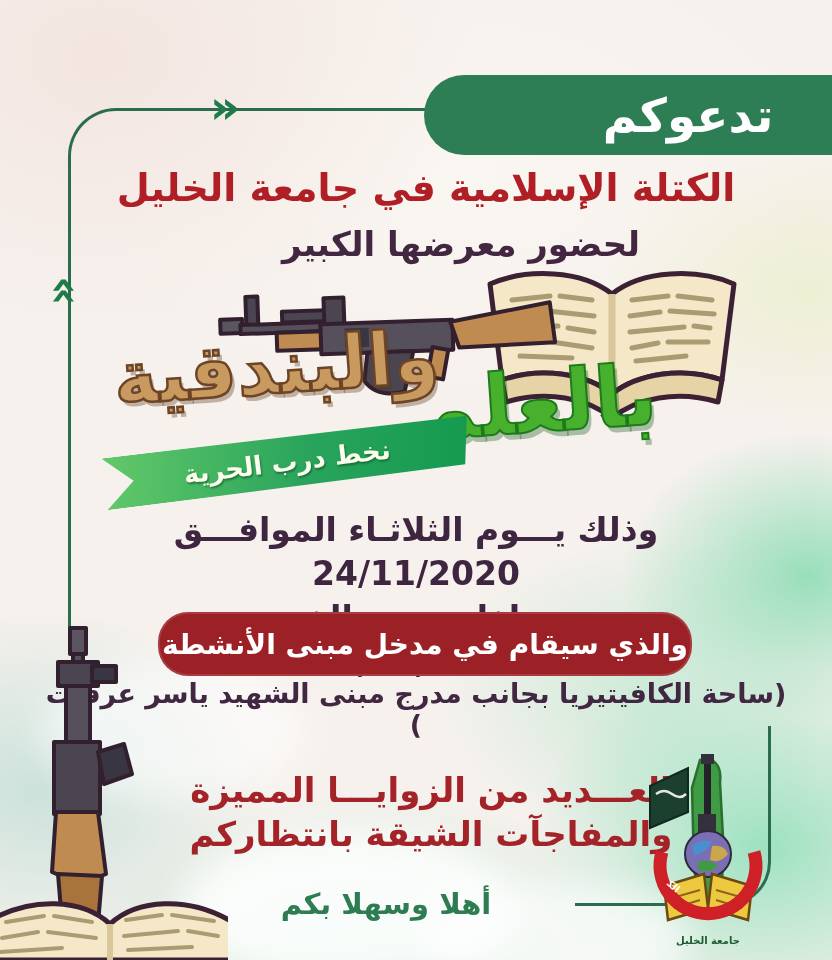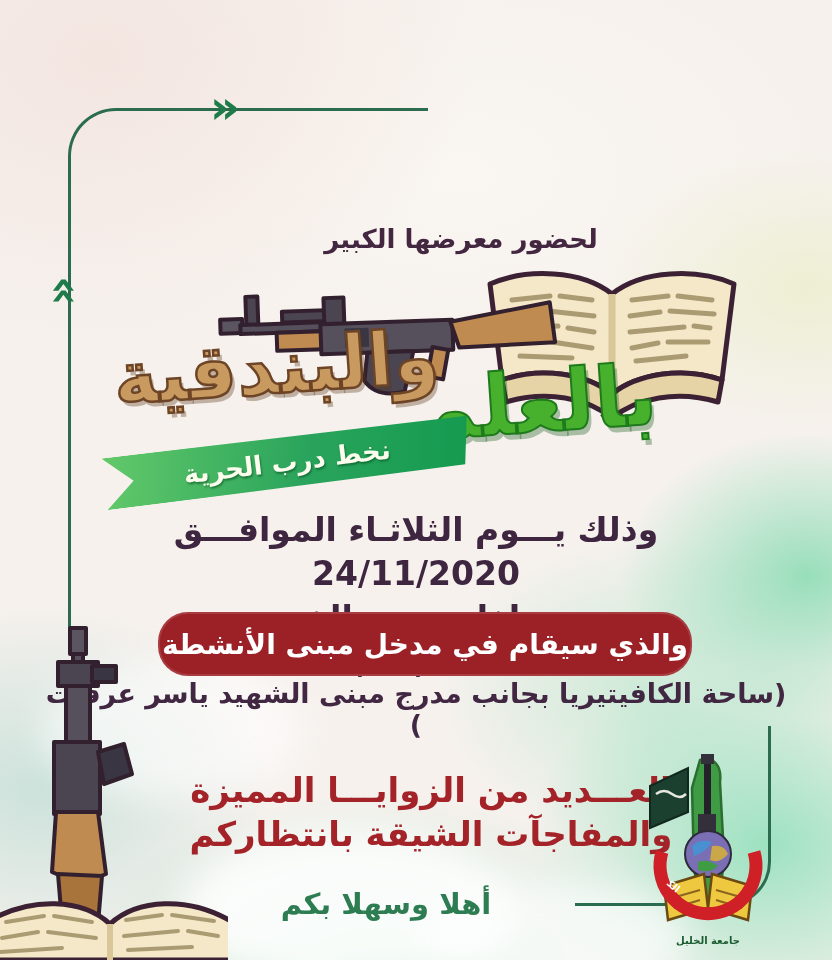--- a/index.html
+++ b/index.html
@@ -35,21 +35,21 @@
   .chev.down{left:46px;top:268px;transform:rotate(-90deg);}
 
   
   .banner{position:absolute;top:75px;left:424px;right:0;height:80px;background:#2e7e55;
     border-radius:40px 0 0 40px;display:flex;align-items:center;justify-content:center;}
   .banner .label{color:#fff;font-size:47px;font-weight:bold;margin-left:120px;}
 
   .title{position:absolute;top:166px;left:50px;right:30px;text-align:center;
     color:#b01f26;font-size:38px;font-weight:bold;}
   .subtitle{position:absolute;top:224px;left:150px;right:60px;text-align:center;
-    color:#432741;font-size:26px;font-weight:bold;}
+    color:#432741;font-size:34px;font-weight:bold;}
 
   
   .emblem{position:absolute;top:268px;left:85px;width:660px;height:250px;direction:ltr;}
   .emblem .book{position:absolute;left:382px;top:-6px;width:290px;height:180px;}
   .emblem .rifle{position:absolute;left:132px;top:14px;width:340px;height:120px;transform:rotate(-2deg);}
   .word-rifle{position:absolute;left:28px;top:56px;font-size:74px;font-weight:bold;color:#c99a5f;
     white-space:nowrap;-webkit-text-stroke:2.5px #6d4425;
     text-shadow:3px 5px 0 rgba(92,54,22,0.35);transform:rotate(-4deg);}
   .word-science{position:absolute;left:330px;top:86px;font-size:84px;font-weight:bold;color:#47b02c;
     white-space:nowrap;-webkit-text-stroke:2px #1e7a1c;
@@ -87,21 +87,25 @@
 
   <div class="cloud c1"></div>
   <div class="cloud c2"></div>
   <div class="cloud c3"></div>
 
   <div class="frame-tl"></div>
   <div class="frame-br"></div>
   <div class="chev top">«</div>
   <div class="chev down">«</div>
 
-
+  <div class="banner">
+    <span class="label">تدعوكم</span>
+  </div>
+
+  <div class="title">الكتلة الإسلامية في جامعة الخليل</div>
   <div class="subtitle">لحضور معرضها الكبير</div>
 
   <div class="emblem">
     <svg class="book" viewBox="0 0 280 180">
       <path d="M140 32 C110 8 55 6 18 22 L30 118 C70 104 115 112 140 132 C165 112 210 104 250 118 L262 22 C225 6 170 8 140 32 Z" fill="#f4e8c8" stroke="#3c2134" stroke-width="5" stroke-linejoin="round"></path>
       <path d="M30 118 C70 104 115 112 140 132 C165 112 210 104 250 118 L246 140 C205 128 165 136 140 156 C115 136 75 128 34 140 Z" fill="#e6d4a6" stroke="#3c2134" stroke-width="5" stroke-linejoin="round"></path>
       <path d="M140 32 L140 132" stroke="#d9c79a" stroke-width="7"></path>
       <path d="M130 152 Q140 170 150 152" fill="#caa063" stroke="#3c2134" stroke-width="4"></path>
       <g stroke="#ab9b72" stroke-width="5" stroke-linecap="round">
         <line x1="40" y1="38" x2="78" y2="34"></line>

